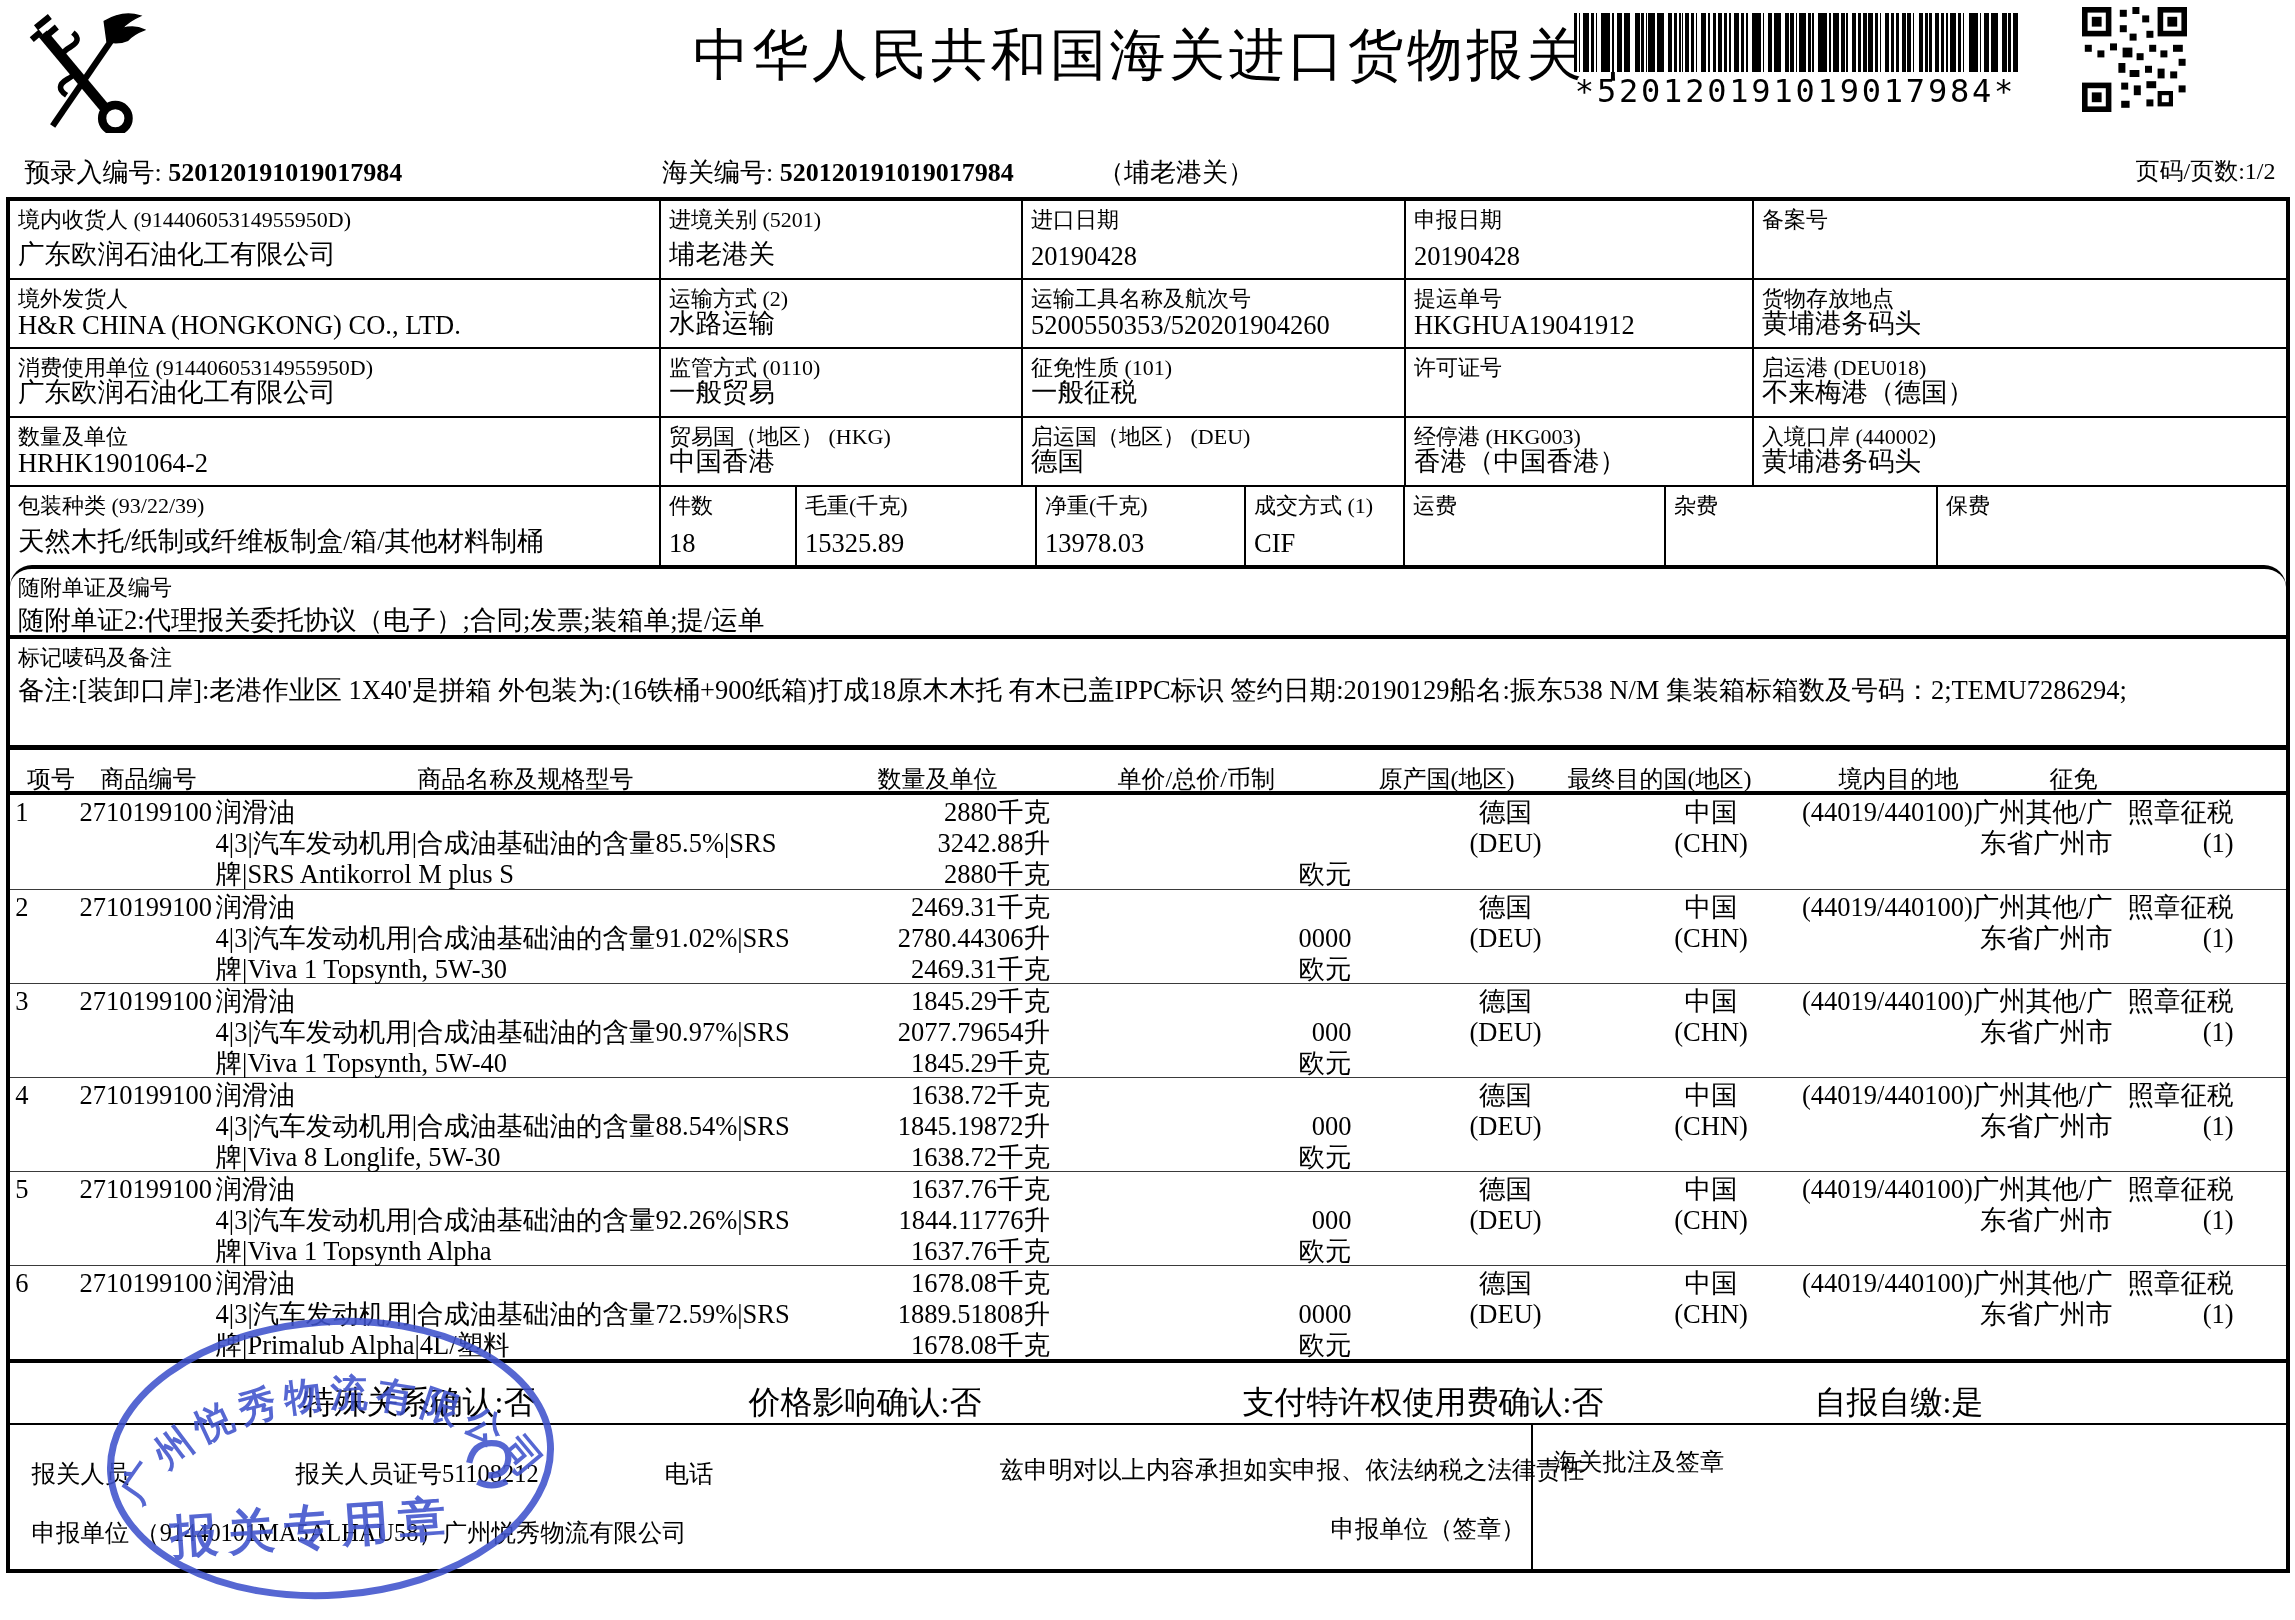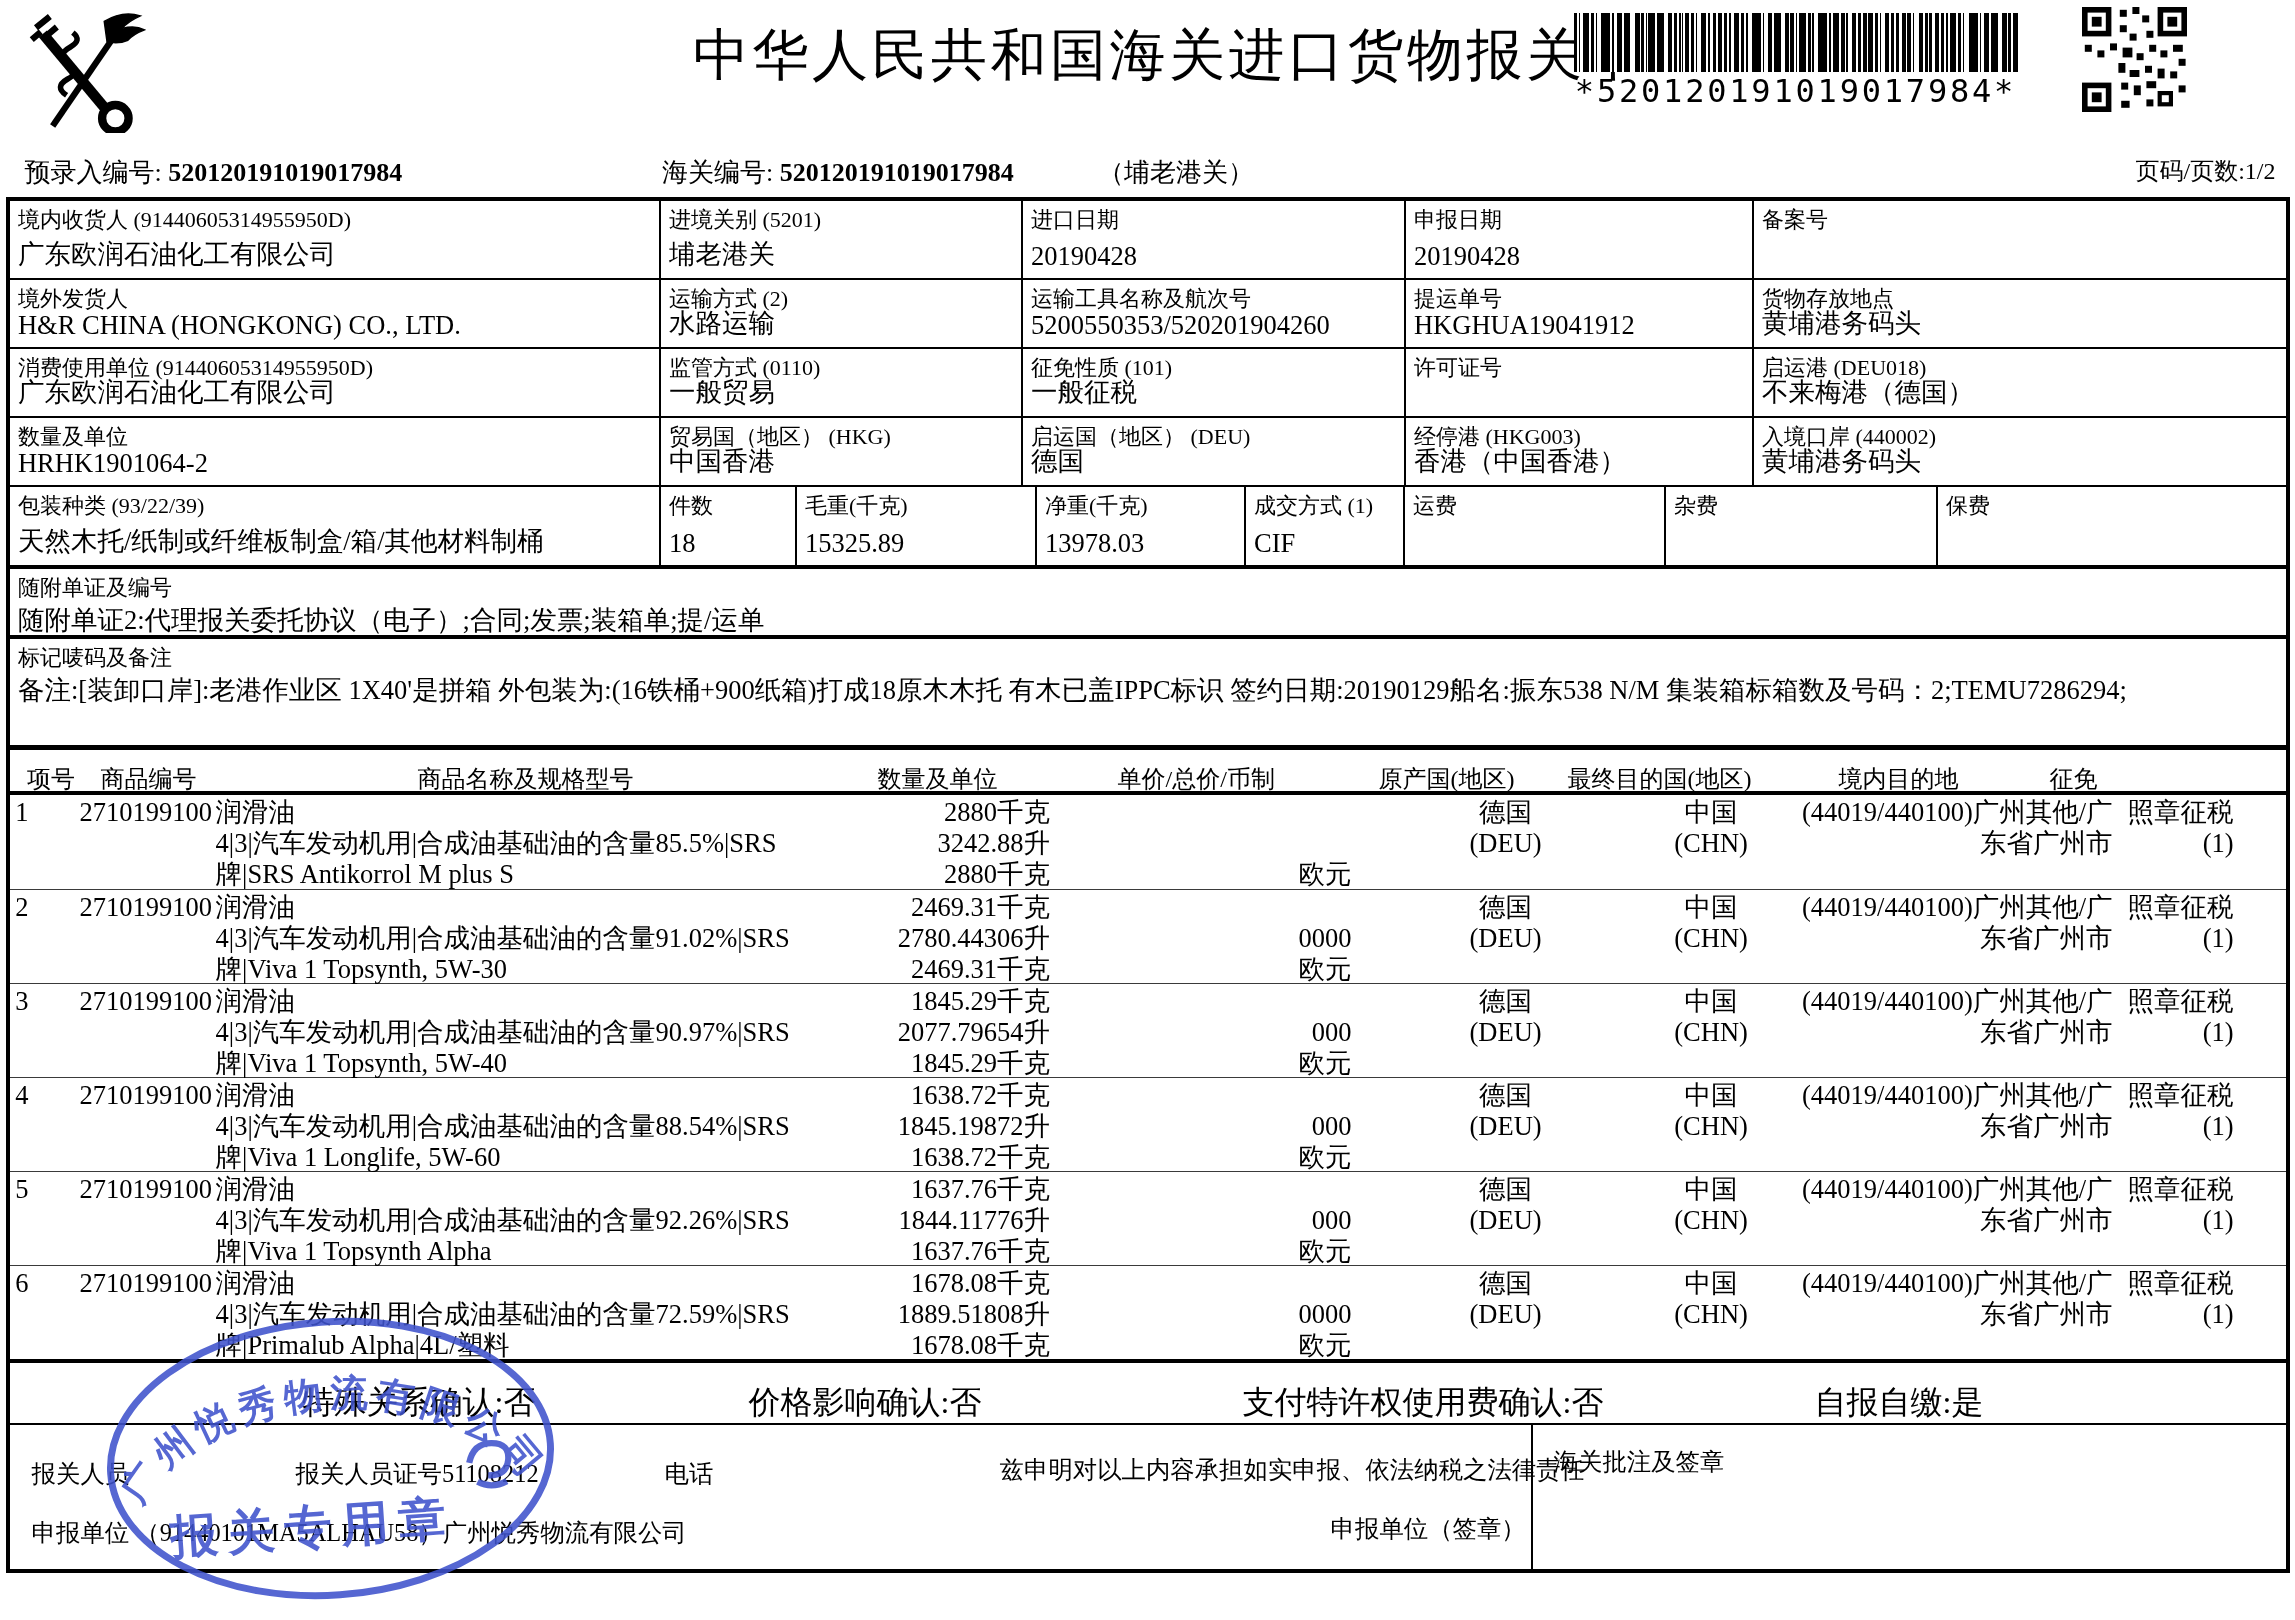--- a/index.html
+++ b/index.html
@@ -29,21 +29,21 @@
   .doc { position:absolute; left:5.6px; top:197px; width:2284px; border:4.9px solid #000; background:#fff; }
   .fr { display:grid; width:100%; }
   .fr-1 { grid-template-columns:649px 362px 383px 348px 536px; height:77px; }
   .fr-n { grid-template-columns:649px 362px 383px 348px 536px; height:69px; border-top:2.1px solid #000; }
   .fr-5 { grid-template-columns:649px 136px 240px 209px 159px 261px 272px 300px; height:80px; border-top:2.1px solid #000; }
   .cell { position:relative; }
   .fr .cell + .cell { border-left:2.1px solid #000; }
   .flabel { position:absolute; left:8.4px; top:3.5px; font-size:22px; white-space:nowrap; }
   .fvalue { position:absolute; left:8.4px; bottom:5.6px; font-size:26.5px; white-space:nowrap; }
   .wide { display:block; border-top:4.2px solid #000; position:relative; }
-  .r6 { height:70px; } .r7 { height:110px; }
+  .r6 { height:70px;border-radius:22px; } .r7 { height:110px; }
   .wlabel { position:absolute; left:8.4px; top:3.5px; font-size:22px; }
   .wvalue { position:absolute; left:8.4px; top:33px; font-size:26.5px; white-space:nowrap; }
   
   .ghead { position:relative; height:46px; border-top:5.6px solid #000; font-size:24px; }
   .ghead span { position:absolute; top:12.5px; white-space:nowrap; }
   .gh-no{left:17.4px;} .gh-code{left:91px;} .gh-name{left:408px;} .gh-qty{left:868px;}
   .gh-price{left:1108px;} .gh-origin{left:1369px;} .gh-dest{left:1558px;} .gh-dom{left:1829px;} .gh-duty{left:1992px;margin-left:48px;}
   .gitems { border-top:4.9px solid #000; }
   .grow { display:grid; grid-template-columns:63px 143px 596px 244px 314px 272px 139px 343px 171px;
           height:94px; padding-top:2.1px; font-size:26.5px; line-height:31px; }
@@ -415,21 +415,21 @@
       <div class="grow">
         <div class="c c-no">
             <div>4</div>
           </div>
         <div class="c c-code">
             <div>2710199100</div>
           </div>
         <div class="c c-name">
             <div>润滑油</div>
             <div>4|3|汽车发动机用|合成油基础油的含量88.54%|SRS</div>
-            <div>牌|Viva 1 Longlife, 5W-60</div>
+            <div>牌|Viva 8 Longlife, 5W-30</div>
           </div>
         <div class="c c-qty">
             <div>1638.72千克</div>
             <div>1845.19872升</div>
             <div>1638.72千克</div>
           </div>
         <div class="c c-price">
             <div></div>
             <div>000</div>
             <div>欧元</div>

